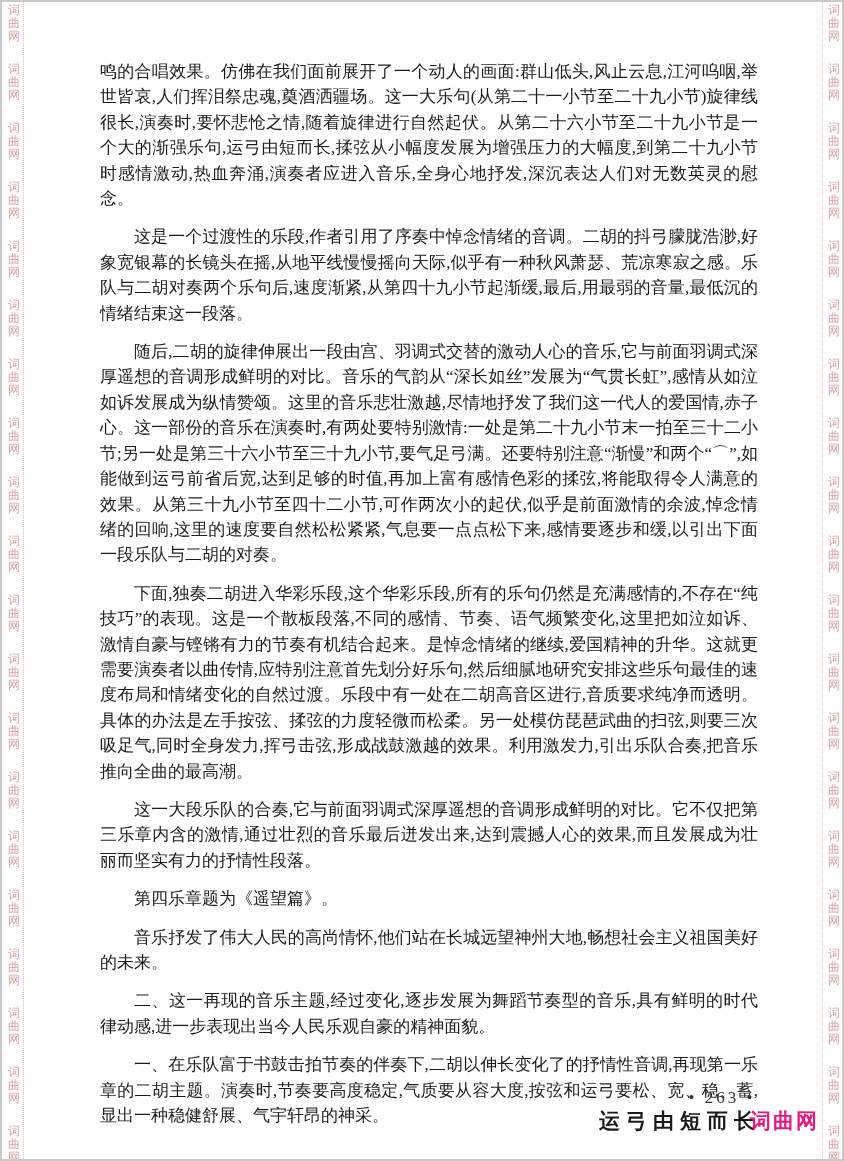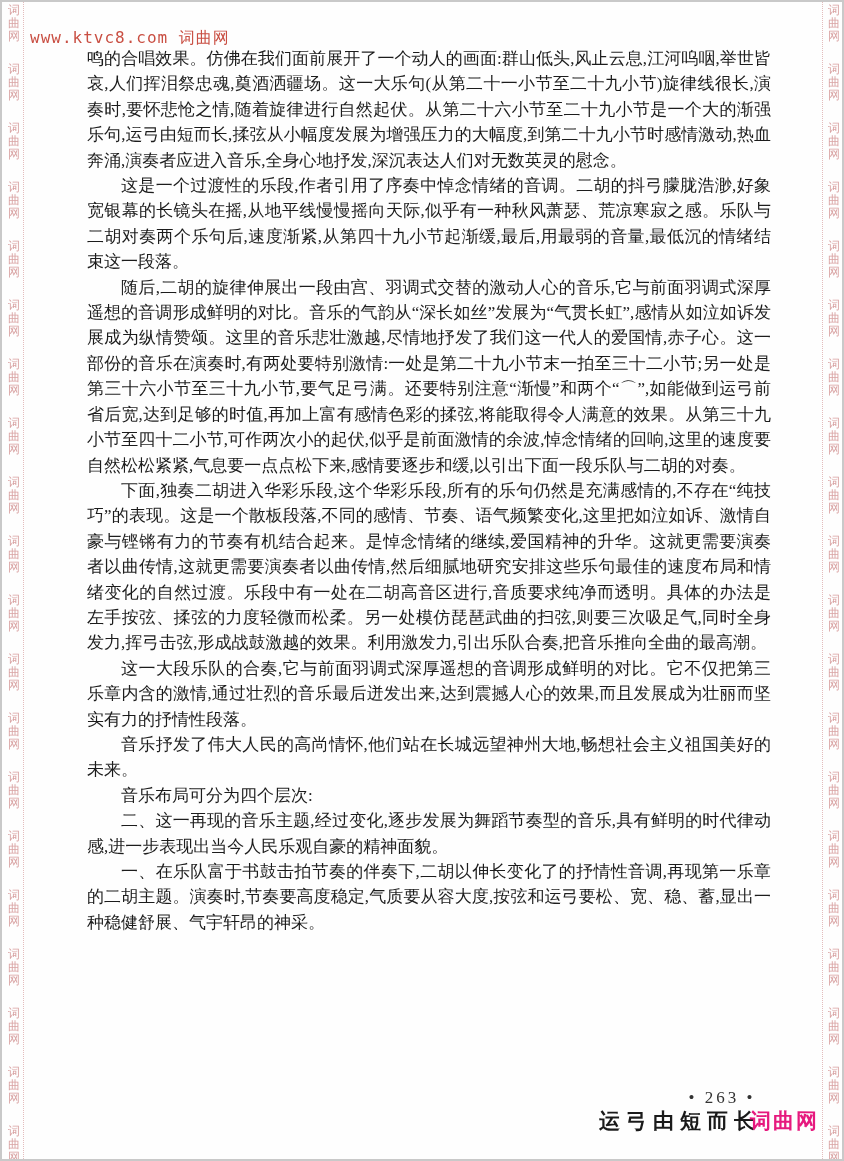--- a/index.html
+++ b/index.html
@@ -34,21 +34,21 @@
     border-left:1px dotted var(--wm-dots,#e3bcbc);
   }
   .dotted-line.left  { left:21px; }
   .dotted-line.right { left:820px; }
   .text-block {
     position:absolute; left:85px; top:44px; width:684px;
     font-size:17px; line-height:25.4px;
     color:#1c1c1c;
     text-align:justify;
   }
-  .text-block p { margin:0; }
+  .text-block p { margin:13px; }
   .text-block p.indent { text-indent:2em; }
   .page-number {
     position:absolute; top:1086px; left:660px; width:120px;
     font-size:17px; letter-spacing:3px; color:#333;
     text-align:center;
   }
   .footer-source {
     position:absolute; top:1105px; left:597px;
     font-family:"Liberation Sans", sans-serif;
     font-size:21px; font-weight:bold; letter-spacing:6px;
@@ -59,21 +59,20 @@
     font-family:"Liberation Sans", sans-serif;
     font-size:21px; font-weight:bold; letter-spacing:2px;
     color:var(--brand,#e6197e); white-space:nowrap;
   }
 </style>
 </head>
 <body>
 
 <div class="page">
 
-  <div class="top-watermark">www.ktvc8.com 词曲网</div>
 
   <div class="dotted-line left"></div>
   <div class="dotted-line right"></div>
 
   <div class="wm-col left">
       <div class="wm-group">
         <div>词</div>
         <div>曲</div>
         <div>网</div>
       </div>
@@ -273,24 +272,24 @@
         <div>词</div>
         <div>曲</div>
         <div>网</div>
       </div>
     </div>
 
   <div class="text-block">
       <p class="">鸣的合唱效果。仿佛在我们面前展开了一个动人的画面:群山低头,风止云息,江河呜咽,举世皆哀,人们挥泪祭忠魂,奠酒洒疆场。这一大乐句(从第二十一小节至二十九小节)旋律线很长,演奏时,要怀悲怆之情,随着旋律进行自然起伏。从第二十六小节至二十九小节是一个大的渐强乐句,运弓由短而长,揉弦从小幅度发展为增强压力的大幅度,到第二十九小节时感情激动,热血奔涌,演奏者应进入音乐,全身心地抒发,深沉表达人们对无数英灵的慰念。</p>
       <p class="indent">这是一个过渡性的乐段,作者引用了序奏中悼念情绪的音调。二胡的抖弓朦胧浩渺,好象宽银幕的长镜头在摇,从地平线慢慢摇向天际,似乎有一种秋风萧瑟、荒凉寒寂之感。乐队与二胡对奏两个乐句后,速度渐紧,从第四十九小节起渐缓,最后,用最弱的音量,最低沉的情绪结束这一段落。</p>
       <p class="indent">随后,二胡的旋律伸展出一段由宫、羽调式交替的激动人心的音乐,它与前面羽调式深厚遥想的音调形成鲜明的对比。音乐的气韵从“深长如丝”发展为“气贯长虹”,感情从如泣如诉发展成为纵情赞颂。这里的音乐悲壮激越,尽情地抒发了我们这一代人的爱国情,赤子心。这一部份的音乐在演奏时,有两处要特别激情:一处是第二十九小节末一拍至三十二小节;另一处是第三十六小节至三十九小节,要气足弓满。还要特别注意“渐慢”和两个“⌒”,如能做到运弓前省后宽,达到足够的时值,再加上富有感情色彩的揉弦,将能取得令人满意的效果。从第三十九小节至四十二小节,可作两次小的起伏,似乎是前面激情的余波,悼念情绪的回响,这里的速度要自然松松紧紧,气息要一点点松下来,感情要逐步和缓,以引出下面一段乐队与二胡的对奏。</p>
-      <p class="indent">下面,独奏二胡进入华彩乐段,这个华彩乐段,所有的乐句仍然是充满感情的,不存在“纯技巧”的表现。这是一个散板段落,不同的感情、节奏、语气频繁变化,这里把如泣如诉、激情自豪与铿锵有力的节奏有机结合起来。是悼念情绪的继续,爱国精神的升华。这就更需要演奏者以曲传情,这就更需要演奏者以曲传情,然后细腻地研究安排这些乐句最佳的速度布局和情绪变化的自然过渡。乐段中有一处在二胡高音区进行,音质要求纯净而透明。具体的办法是左手按弦、揉弦的力度轻微而松柔。另一处模仿琵琶武曲的扫弦,则要三次吸足气,同时全身发力,挥弓击弦,形成战鼓激越的效果。利用激发力,引出乐队合奏,把音乐推向全曲的最高潮。</p>
+      <p class="indent">下面,独奏二胡进入华彩乐段,这个华彩乐段,所有的乐句仍然是充满感情的,不存在“纯技巧”的表现。这是一个散板段落,不同的感情、节奏、语气频繁变化,这里把如泣如诉、激情自豪与铿锵有力的节奏有机结合起来。是悼念情绪的继续,爱国精神的升华。这就更需要演奏者以曲传情,应特别注意首先划分好乐句,然后细腻地研究安排这些乐句最佳的速度布局和情绪变化的自然过渡。乐段中有一处在二胡高音区进行,音质要求纯净而透明。具体的办法是左手按弦、揉弦的力度轻微而松柔。另一处模仿琵琶武曲的扫弦,则要三次吸足气,同时全身发力,挥弓击弦,形成战鼓激越的效果。利用激发力,引出乐队合奏,把音乐推向全曲的最高潮。</p>
       <p class="indent">这一大段乐队的合奏,它与前面羽调式深厚遥想的音调形成鲜明的对比。它不仅把第三乐章内含的激情,通过壮烈的音乐最后迸发出来,达到震撼人心的效果,而且发展成为壮丽而坚实有力的抒情性段落。</p>
+      <p class="indent">第四乐章题为《遥望篇》。</p>
       <p class="indent">音乐抒发了伟大人民的高尚情怀,他们站在长城远望神州大地,畅想社会主义祖国美好的未来。</p>
-      <p class="indent">音乐布局可分为四个层次:</p>
       <p class="indent">二、这一再现的音乐主题,经过变化,逐步发展为舞蹈节奏型的音乐,具有鲜明的时代律动感,进一步表现出当今人民乐观自豪的精神面貌。</p>
       <p class="indent">一、在乐队富于书鼓击拍节奏的伴奏下,二胡以伸长变化了的抒情性音调,再现第一乐章的二胡主题。演奏时,节奏要高度稳定,气质要从容大度,按弦和运弓要松、宽、稳、蓄,显出一种稳健舒展、气宇轩昂的神采。</p>
     </div>
 
   <div class="page-number">• 263 •</div>
 
   <div class="footer-source">运弓由短而长</div>
 
   <div class="footer-brand">词曲网</div>
 

